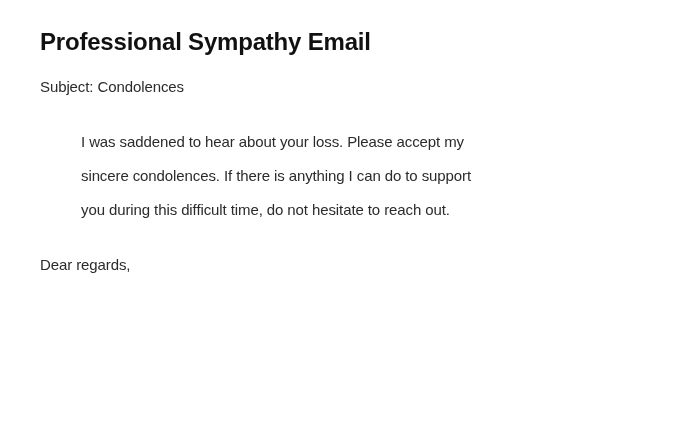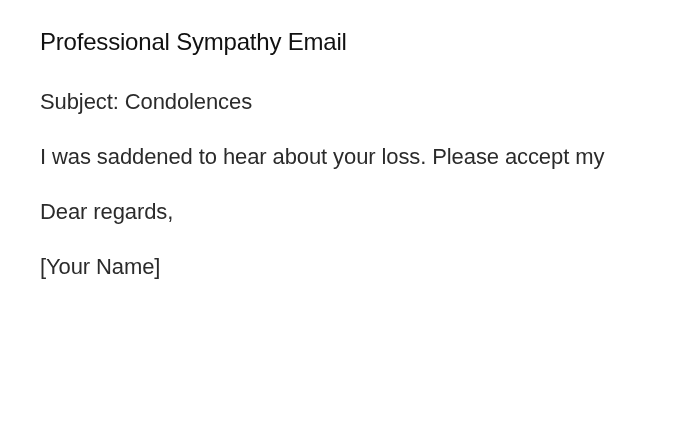--- a/index.html
+++ b/index.html
@@ -15,49 +15,51 @@
     }
     .page {
       width: 700px;
       height: 440px;
       background: #ffffff;
       padding: 26px 40px 0 40px;
     }
     .doc-title {
       font-size: 24px;
       line-height: 32px;
-      font-weight: 400;
+      font-weight: 700;
       color: #111111;
       letter-spacing: -0.2px;
-      margin: 0 0 27px 0;
+      margin: 0 0 12px 0;
     }
     .doc-para {
-      font-size: 22px;
+      font-size: 15px;
       line-height: 34px;
       font-weight: 400;
       color: #2b2b2b;
       letter-spacing: -0.1px;
       margin: 0 0 21px 0;
     }
     .doc-para .line {
       display: block;
       white-space: nowrap;
+      margin-left: 41px;
     }
   </style>
 </head>
 <body>
 
 <div class="page">
 
   <h1 class="doc-title">Professional Sympathy Email</h1>
 
   <p class="doc-para">Subject: Condolences</p>
 
 
   <p class="doc-para">
     <span class="line">I was saddened to hear about your loss. Please accept my</span>
+    <span class="line">sincere condolences. If there is anything I can do to support</span>
+    <span class="line">you during this difficult time, do not hesitate to reach out.</span>
   </p>
 
   <p class="doc-para">Dear regards,</p>
 
-  <p class="doc-para">[Your Name]</p>
 
 </div>
 
 </body></html>

